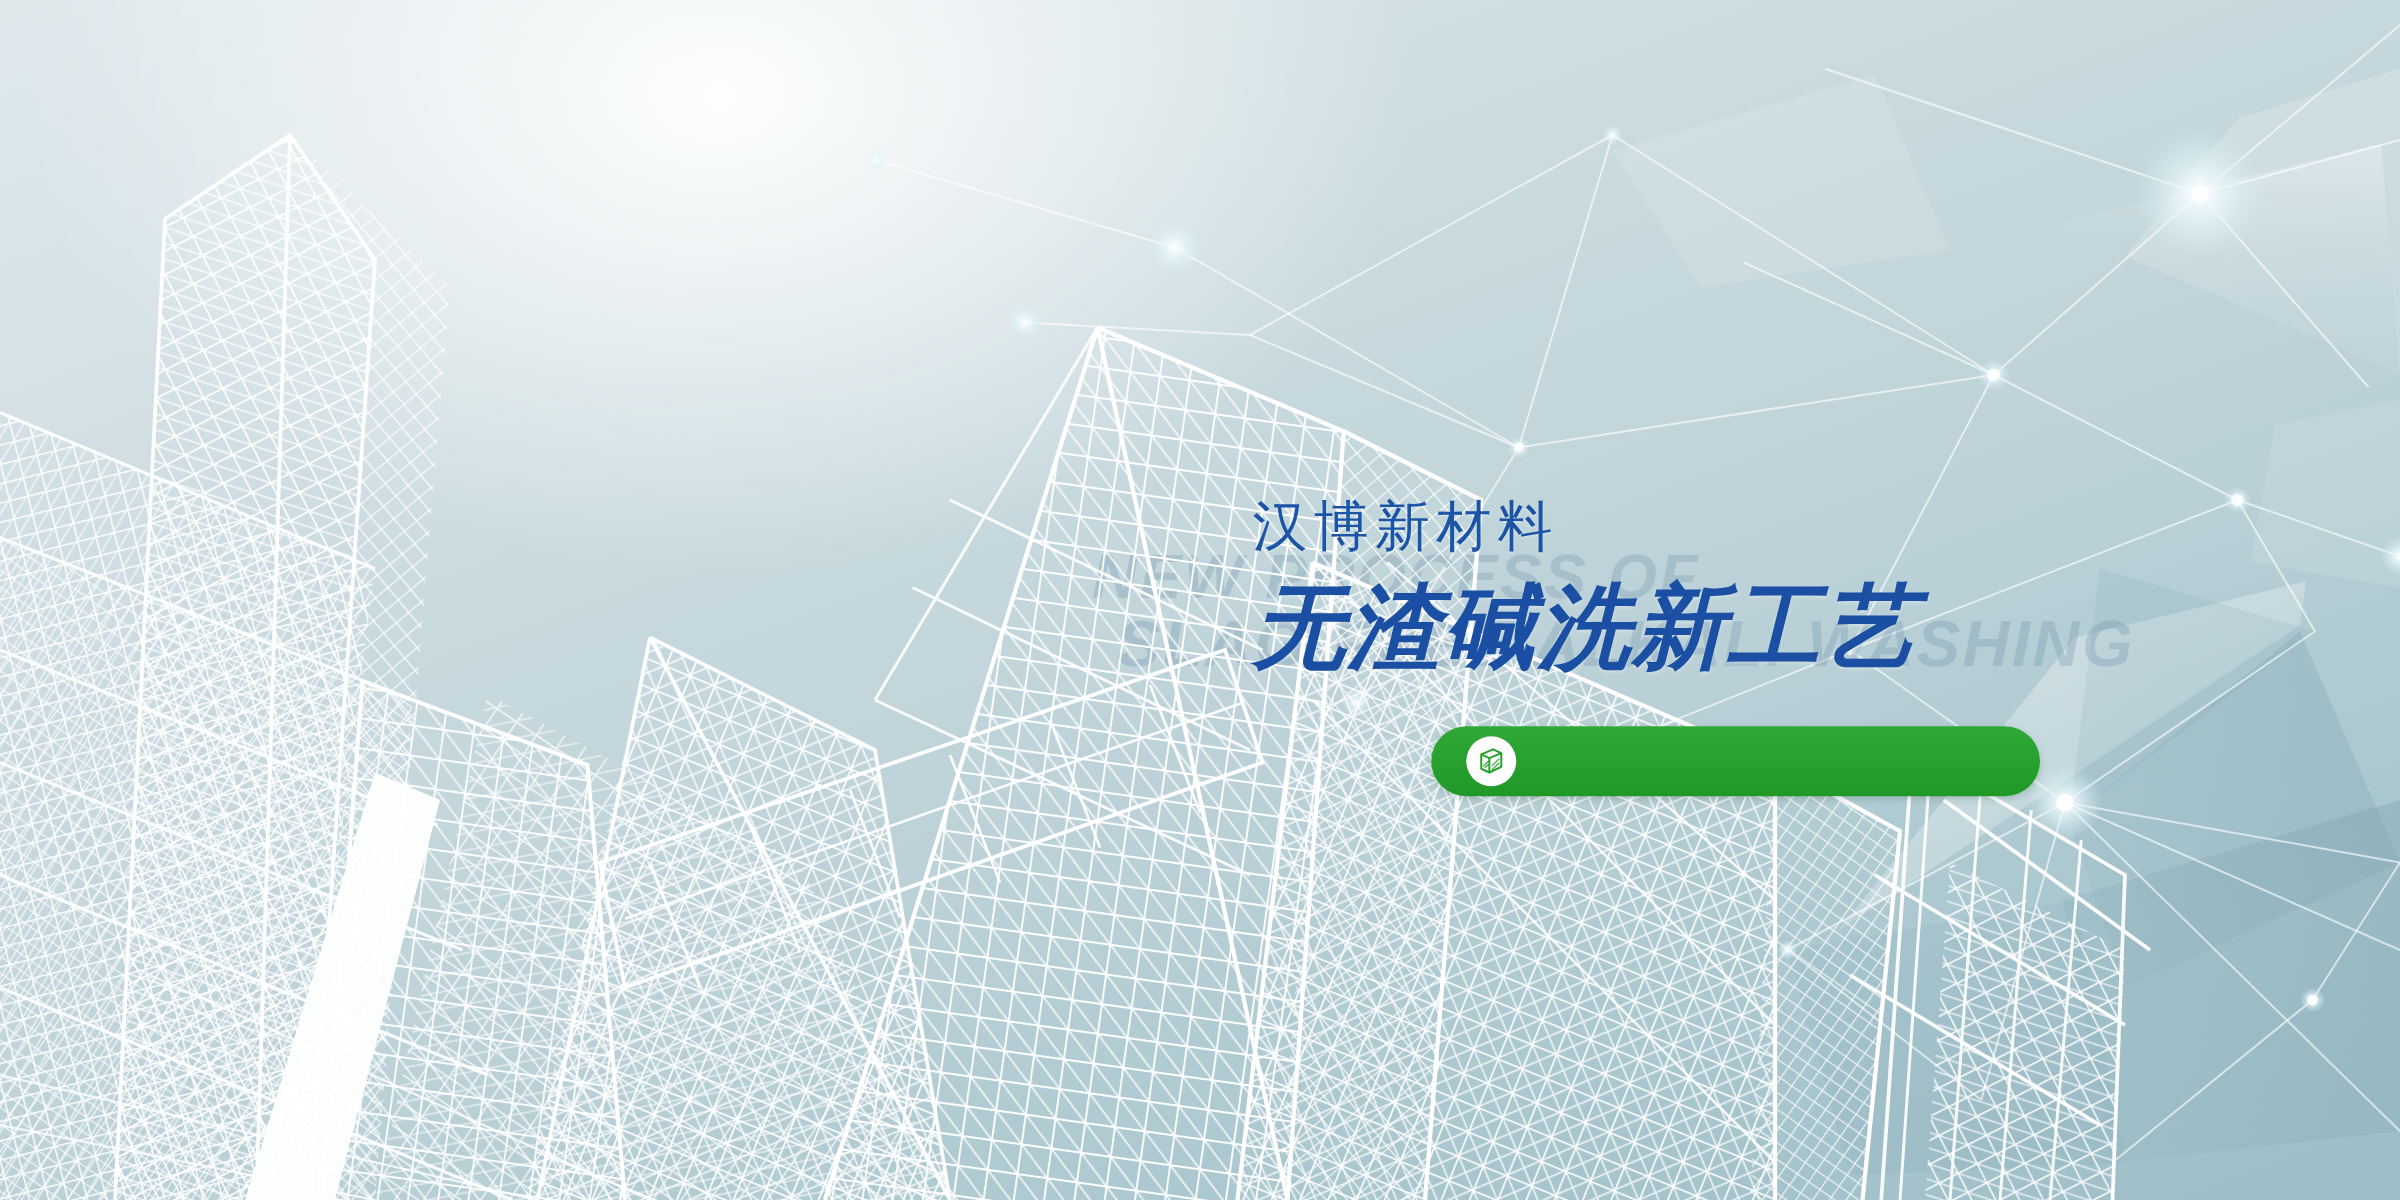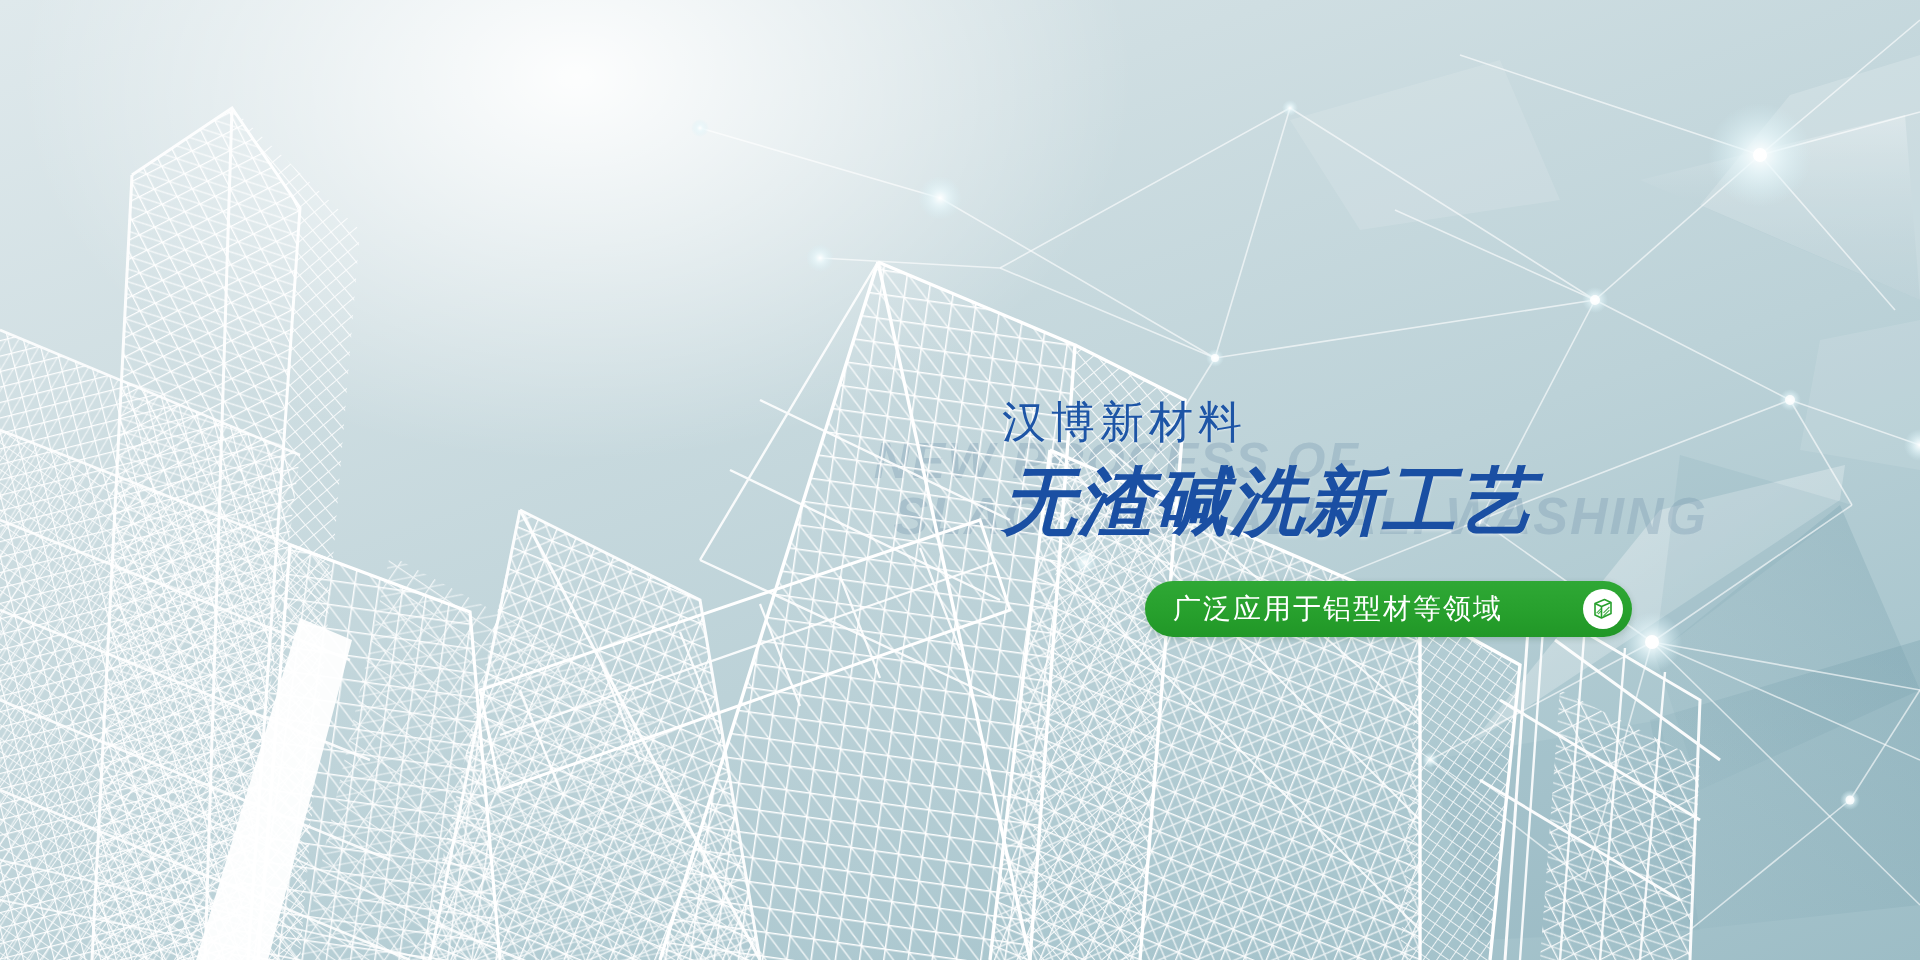--- a/index.html
+++ b/index.html
@@ -336,21 +336,20 @@
       <path d="M0,860 L430,960 M0,900 L300,960 M120,780 L520,960"></path>
     </g>
   </svg>
 
   <div id="headline-block">
     <div id="brand-name">汉博新材料</div>
     <div id="main-title">无渣碱洗新工艺</div>
   </div>
 
   <div id="tagline-pill">
-    <span id="tagline-text">广泛应用于铝型材等领域</span>
     <span id="pill-icon-circle">
       <svg width="26" height="26" viewBox="0 0 26 26" aria-hidden="true">
         <g stroke="#27a02d" stroke-width="1.6" fill="none" stroke-linejoin="round">
           <path d="M5,7.5 L14.5,3.5 L21,6.5 L21,17.5 L11.5,22 L5,19 Z"></path>
           <path d="M5,7.5 L11.5,10.5 L21,6.5"></path>
           <path d="M11.5,10.5 L11.5,22"></path>
         </g>
         <g stroke="#27a02d" stroke-width="1.1" opacity="0.85">
           <path d="M6.6,17.2 L11,12.6"></path>
           <path d="M8.0,18.2 L11,15.2"></path>

